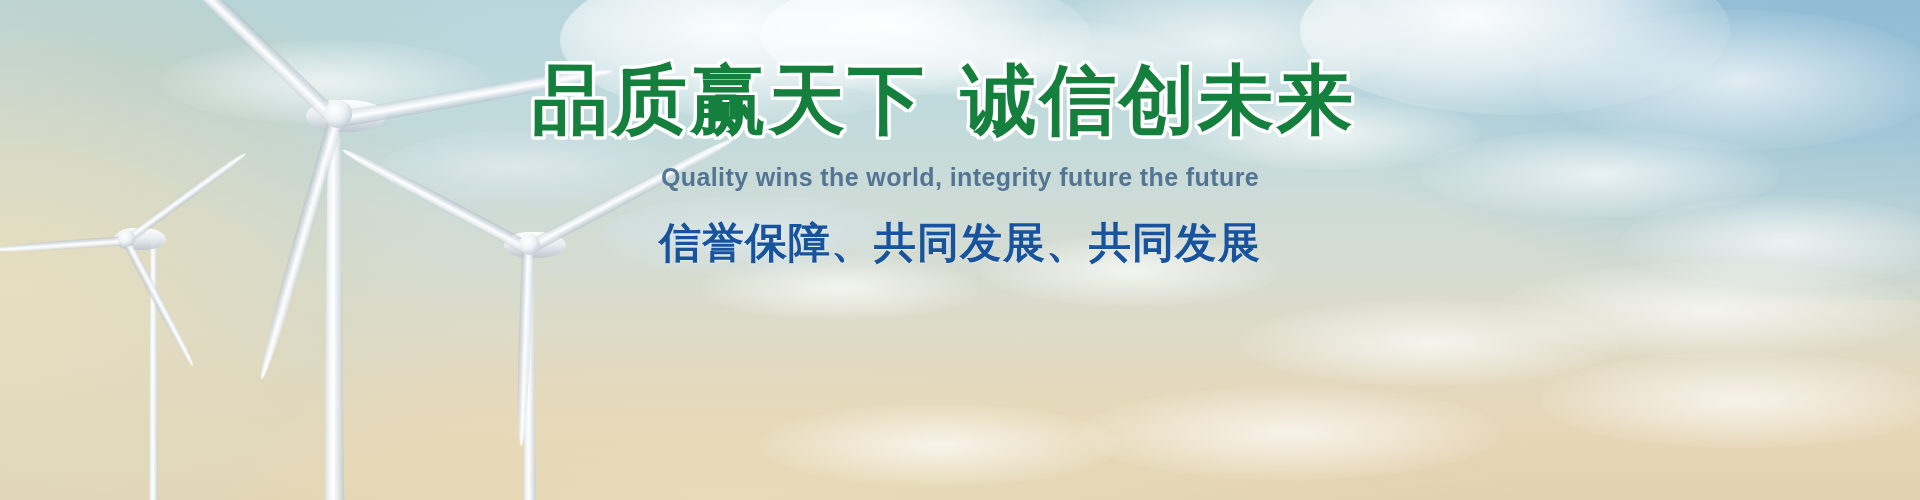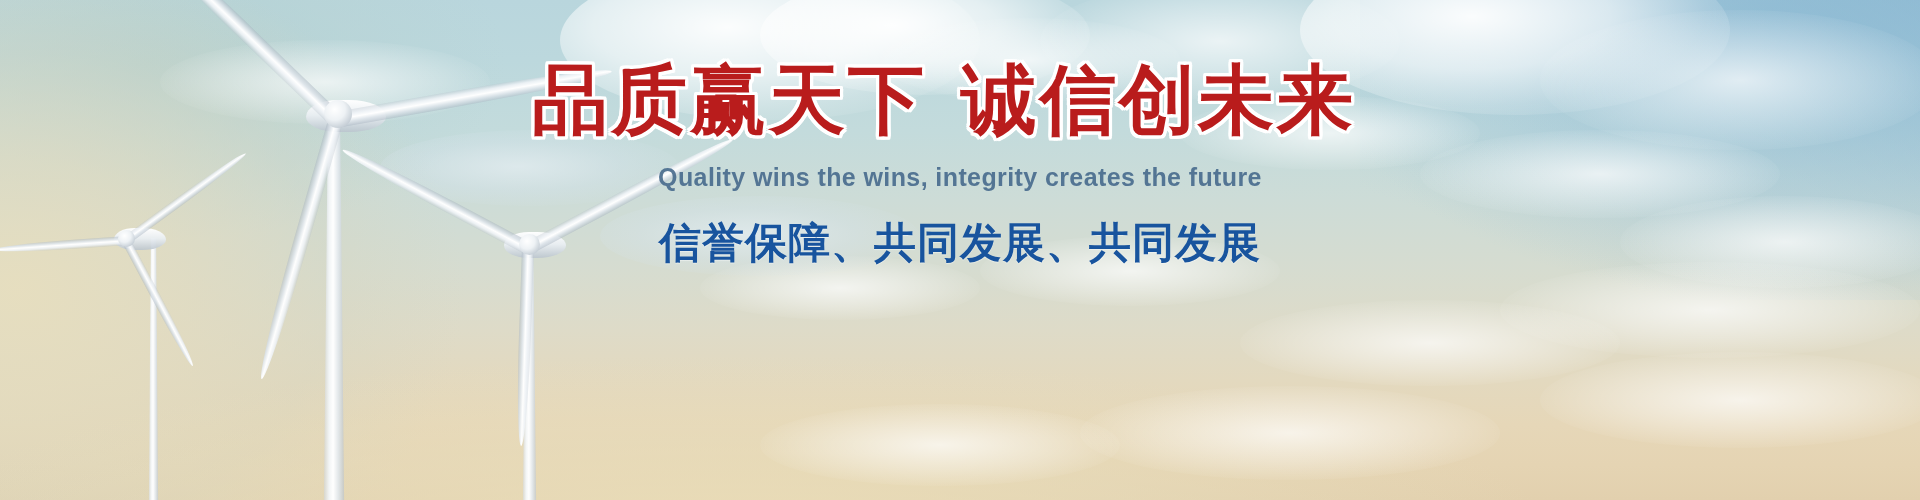--- a/index.html
+++ b/index.html
@@ -163,21 +163,21 @@
     z-index: 40;
   }
   .headline {
     position: absolute;
     left: 0;
     top: 62px;
     width: 1888px;
     font-size: 76px;
     line-height: 1;
     font-weight: bold;
-    color: #b91c1c;
+    color: #15803d;
     letter-spacing: 3px;
     white-space: nowrap;
     text-shadow:
       -2.6px -2.6px 0 #ffffff,  2.6px -2.6px 0 #ffffff,
       -2.6px  2.6px 0 #ffffff,  2.6px  2.6px 0 #ffffff,
       -3.2px 0 0 #ffffff,  3.2px 0 0 #ffffff,
        0 -3.2px 0 #ffffff,  0 3.2px 0 #ffffff,
       -1.8px -3.0px 0 #ffffff, 1.8px -3.0px 0 #ffffff,
       -3.0px -1.8px 0 #ffffff, 3.0px -1.8px 0 #ffffff,
       -1.8px  3.0px 0 #ffffff, 1.8px 3.0px 0 #ffffff,
@@ -289,19 +289,19 @@
                 transform: rotate(92deg);"></div>
     <div class="hub" style="left:119px; top:234px; width:21px; height:21px;"></div>
   </div>
 
   <div class="text-stack">
 
     <div class="headline">
       <span>品质赢天下</span><span class="gap"></span><span>诚信创未来</span>
     </div>
 
-    <div class="subtitle-en">Quality wins the wins, integrity creates the future</div>
+    <div class="subtitle-en">Quality wins the world, integrity future the future</div>
 
     <div class="tagline">信誉保障、共同发展、共同发展</div>
 
   </div>
 
 </div>
 
 </body></html>

